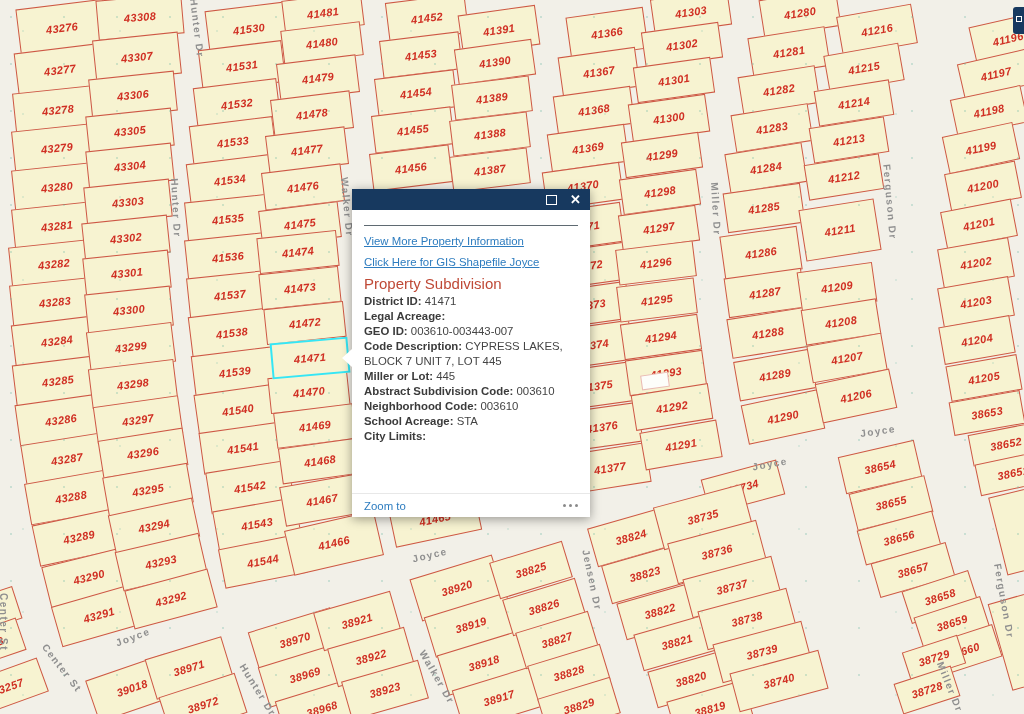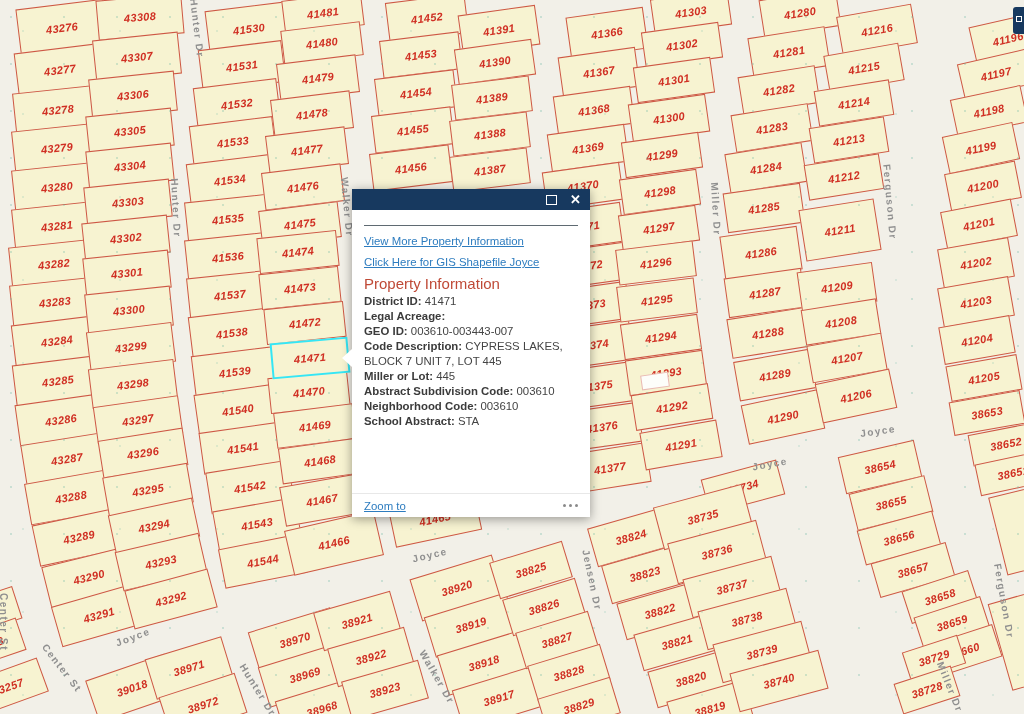--- a/index.html
+++ b/index.html
@@ -35,21 +35,21 @@
     font-size:11.4px;line-height:15px;color:#444;}
   .owner{font-size:12.2px;font-weight:bold;color:#3d3d3d;line-height:15px;}
   .popup-body hr{border:none;border-top:1px solid #5f6a72;margin:7px 0 8px;}
   .plink{display:block;color:#2d7cbf;text-decoration:underline;margin-bottom:7px;
     font-size:11.4px;line-height:14px;cursor:pointer;}
   .ptitle{color:#bf4936;font-size:15px;font-weight:normal;margin:5px 0 3px;}
   .frow{line-height:15px;}
   .frow b{color:#3b3b3b;font-weight:bold;}
   .popup-footer{height:23px;border-top:1px solid #e8e8e8;display:flex;align-items:center;
     justify-content:space-between;padding:0 12px;background:#fff;}
-  .zoomto{color:#2d7cbf;text-decoration:underline;font-size:11.4px;cursor:pointer;}
+  .zoomto{color:#2d7cbf;font-size:11.4px;cursor:pointer;}
   .dots{display:flex;gap:3px;cursor:pointer;}
   .dots i{width:3px;height:3px;border-radius:50%;background:#8a8a8a;display:block;}
   .popup-arrow{position:absolute;left:-10px;top:160px;width:0;height:0;
     border-top:9px solid transparent;border-bottom:9px solid transparent;
     border-right:10px solid #fff;}
   
   .corner-widget{position:absolute;left:1013px;top:7px;width:11px;height:27px;
     background:#17395f;border-radius:3px 0 0 3px;z-index:9;}
   .corner-widget:after{content:"";position:absolute;left:3px;top:9px;width:6px;height:6px;
     border:1.5px solid #fff;box-sizing:border-box;}
@@ -619,30 +619,31 @@
   <div class="popup">
     <div class="popup-arrow"></div>
     <div class="popup-header">
       <span class="icon-max"></span>
       <span class="icon-close">✕</span>
     </div>
     <div class="popup-body">
       <hr>
       <a class="plink">View More Property Information</a>
       <a class="plink">Click Here for GIS Shapefile Joyce</a>
-      <div class="ptitle">Property Information</div>
+      <div class="ptitle">Property Subdivision</div>
       <div id="popup-fields">
           <div class="frow"><b>District ID:</b> 41471</div>
           <div class="frow"><b>Legal Acreage:</b> </div>
           <div class="frow"><b>GEO ID:</b> 003610-003443-007</div>
           <div class="frow"><b>Code Description:</b> CYPRESS LAKES, BLOCK 7 UNIT 7, LOT 445</div>
           <div class="frow"><b>Miller or Lot:</b> 445</div>
           <div class="frow"><b>Abstract Subdivision Code:</b> 003610</div>
           <div class="frow"><b>Neighborhood Code:</b> 003610</div>
-          <div class="frow"><b>School Abstract:</b> STA</div>
+          <div class="frow"><b>School Acreage:</b> STA</div>
+          <div class="frow"><b>City Limits:</b> </div>
         </div>
     </div>
     <div class="popup-footer">
       <a class="zoomto">Zoom to</a>
       <span class="dots">
           <i></i>
           <i></i>
           <i></i>
         </span>
     </div>

